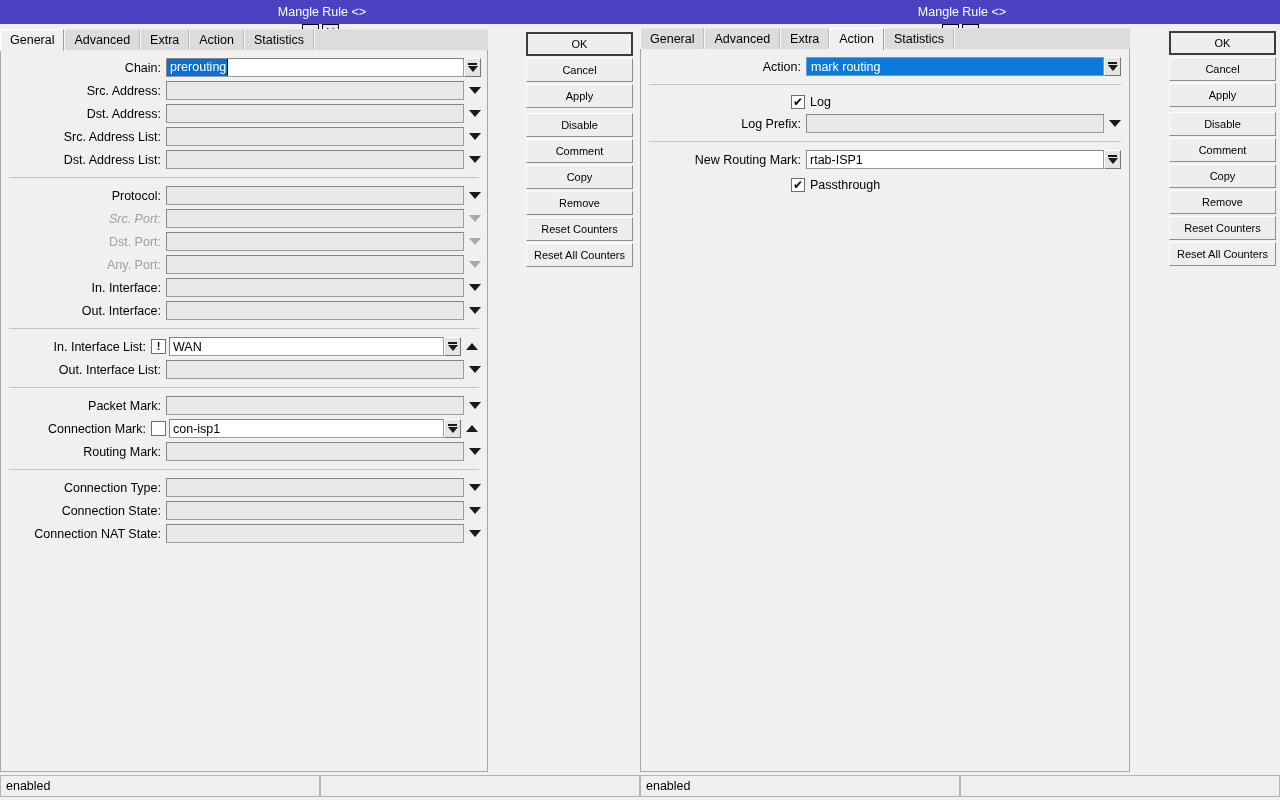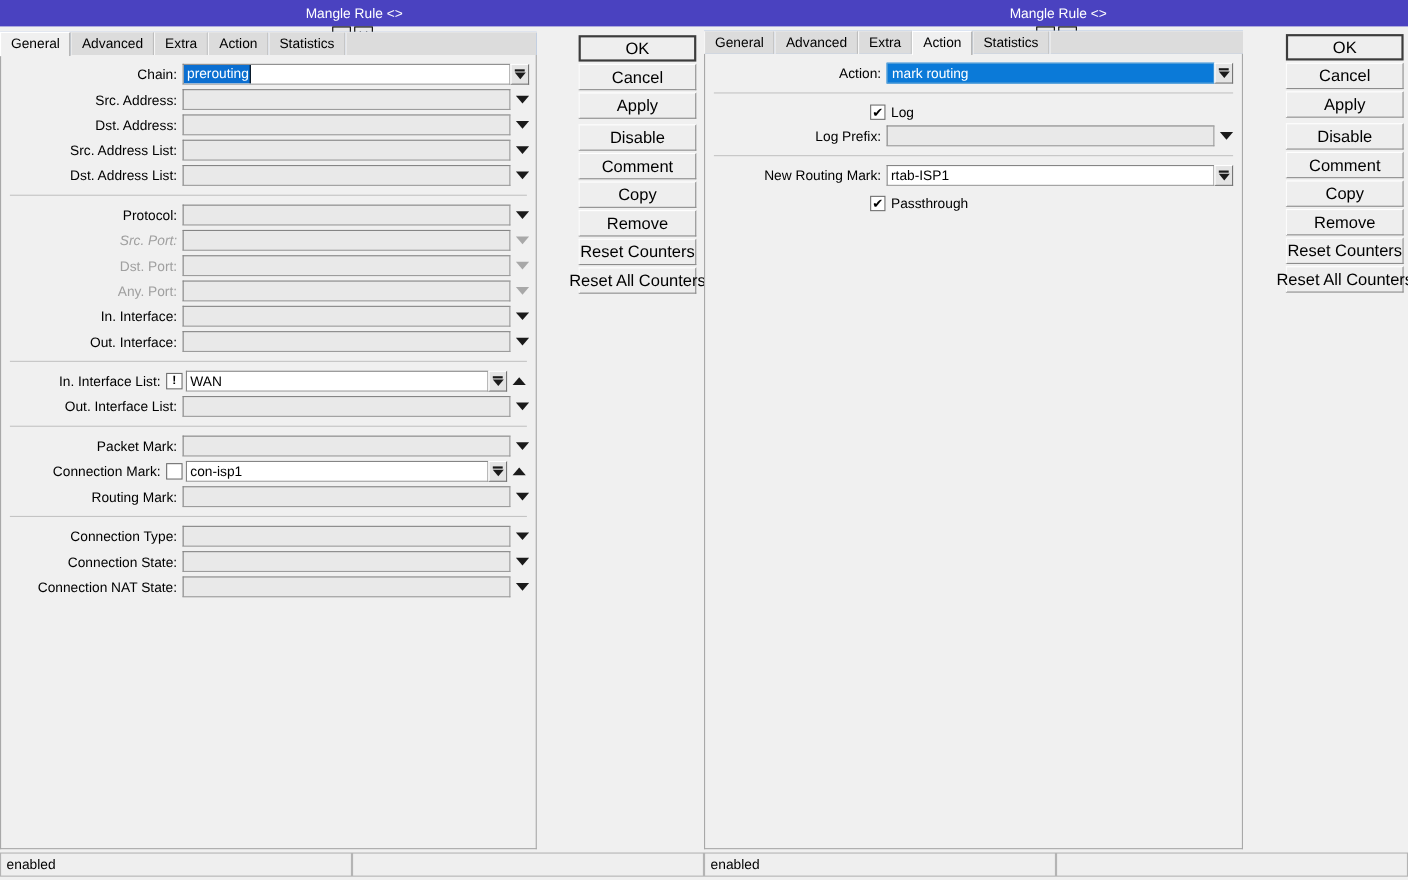--- a/index.html
+++ b/index.html
@@ -47,21 +47,21 @@
   .tb-btn .close-glyph {
     font-size: 13px; font-weight: bold; color: #000;
     line-height: 13px; font-family: "Liberation Sans", sans-serif;
   }
 
   
   .tabstrip {
     height: 21px;
     display: flex;
     align-items: flex-end;
-    background: #3b82f6;
+    background: #4d7c0f;
     position: relative;
     text-align: center;
   }
   .tab {
     font-size: 12.5px;
     color: #000000;
     padding: 3px 9px 3px 9px;
     background: #dcdcdc;
     border-left: 1px solid #f6f6f6;
     border-right: 1px solid #bdbdbd;
@@ -234,21 +234,21 @@
   .cb-label { font-size: 12.5px; color: #000; }
 
   
   .btncol { position: absolute; display: flex; flex-direction: column; }
   .btn {
     box-sizing: border-box;
     background: #eeeeee;
     border: 1px solid #8c8c8c;
     border-top-color: #ffffff;
     border-left-color: #fcfcfc;
-    font-size: 15px;
+    font-size: 11px;
     color: #000;
     display: flex; align-items: center; justify-content: center;
     white-space: nowrap;
     margin-left: 26px;
   }
   .btn.primary { border: 2px solid #3c3c3c; background: #eeeeee; }
   .btn-gap { height: 5px; }
 
   
   .statusbar { position: absolute; display: flex; }

